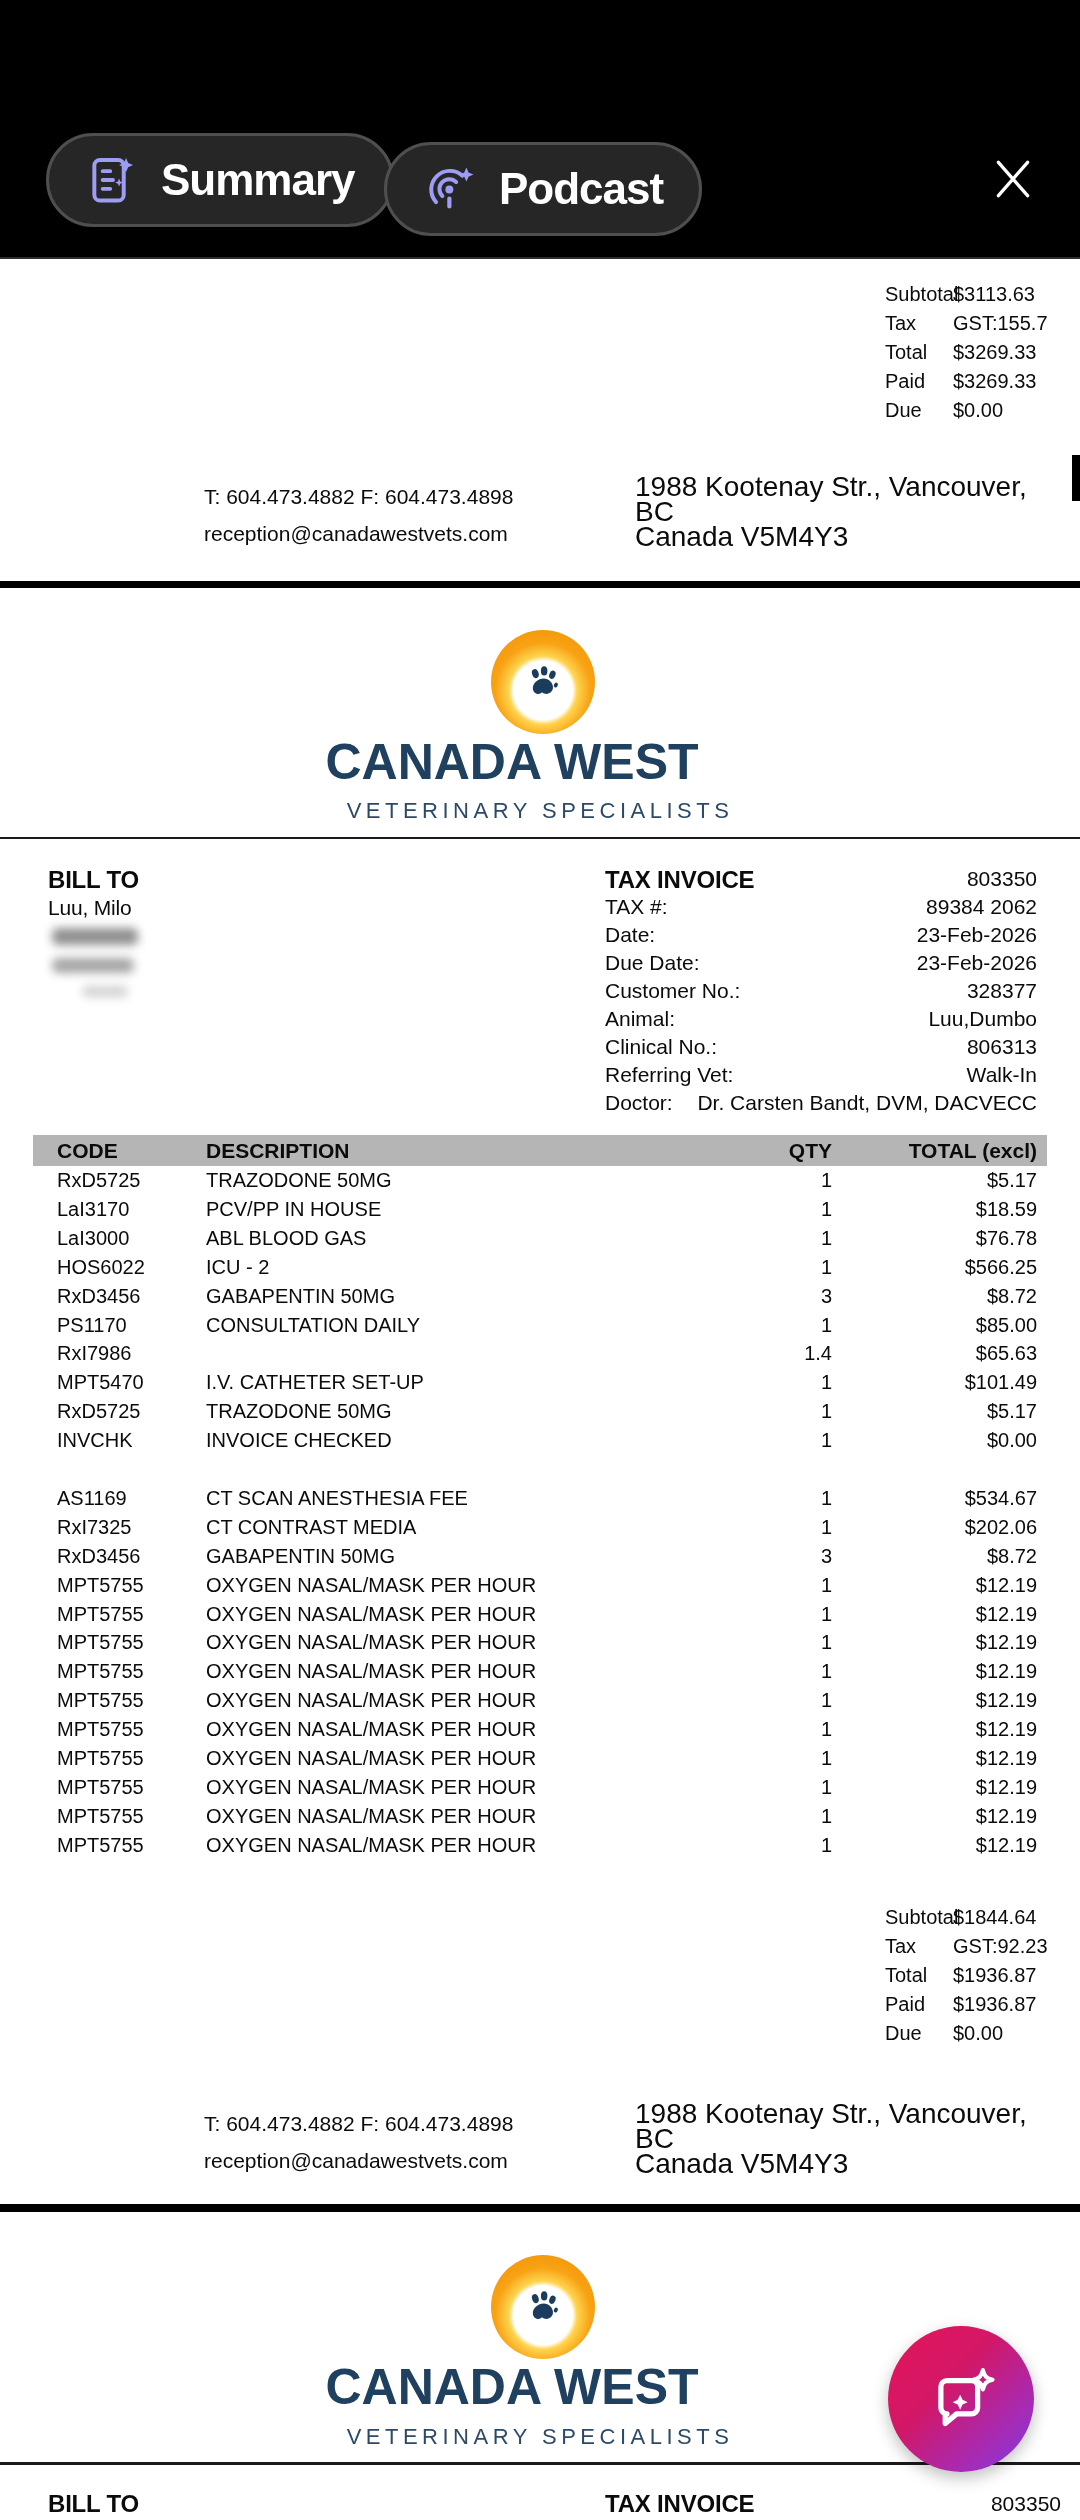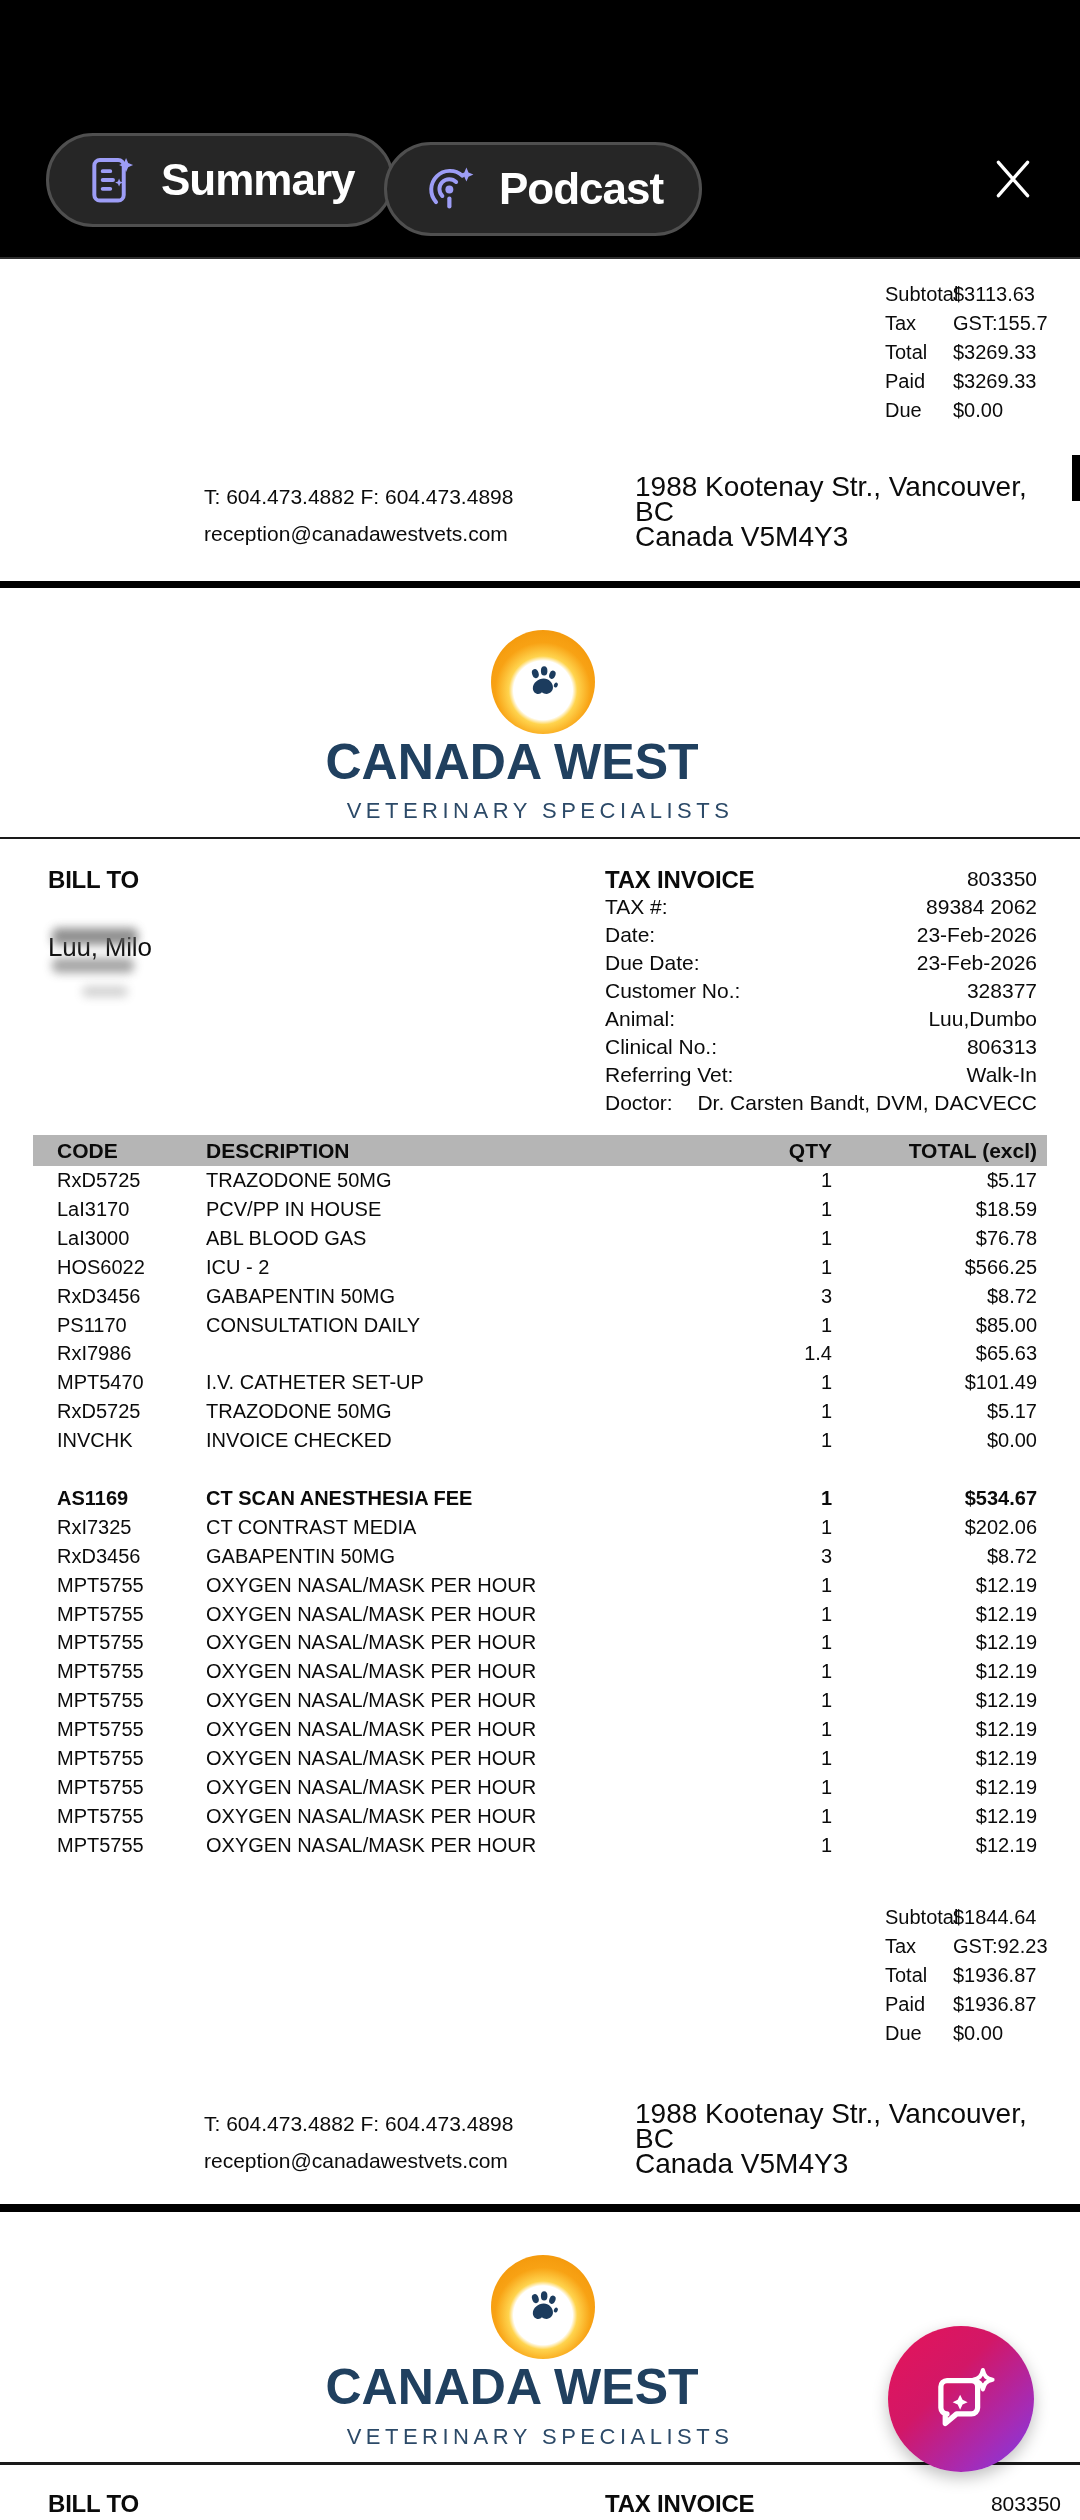--- a/index.html
+++ b/index.html
@@ -14,21 +14,21 @@
         box-sizing:border-box;cursor:pointer;}
   .pill.summary{left:46px;}
   .pill.podcast{left:384px;margin-top:9px;}
   .pill-label{font-size:44px;font-weight:bold;color:#fff;letter-spacing:-1px;white-space:nowrap;}
   .pill-icon svg{width:56px;height:56px;display:block;}
   .close-btn{position:absolute;left:988px;top:154px;width:50px;height:50px;cursor:pointer;}
   .close-btn svg{width:50px;height:50px;display:block;}
 
   
   .abs{position:absolute;}
-  .doc-text{font-size:26px;letter-spacing:-0.2px;margin-top:36px;}
+  .doc-text{font-size:21px;letter-spacing:-0.2px;}
 
   
   .totals{position:absolute;left:885px;width:162px;height:150px;}
   .t-row{position:absolute;left:0;width:162px;height:29px;line-height:29px;font-size:20px;}
   .t-label{position:absolute;left:0;}
   .t-value{position:absolute;left:68px;white-space:nowrap;}
   #totals-top{top:280px;}
   #totals-bottom{top:1903px;}
 
   
@@ -283,21 +283,21 @@
         <span class="cell c-desc">TRAZODONE 50MG</span>
         <span class="cell c-qty">1</span>
         <span class="cell c-total">$5.17</span>
       </div>
       <div class="item-row" style="top: 260.1px;">
         <span class="cell c-code">INVCHK</span>
         <span class="cell c-desc">INVOICE CHECKED</span>
         <span class="cell c-qty">1</span>
         <span class="cell c-total">$0.00</span>
       </div>
-      <div class="item-row" style="top: 317.9px; font-weight: bold;">
+      <div class="item-row" style="top: 317.9px;">
         <span class="cell c-code">AS1169</span>
         <span class="cell c-desc">CT SCAN ANESTHESIA FEE</span>
         <span class="cell c-qty">1</span>
         <span class="cell c-total">$534.67</span>
       </div>
       <div class="item-row" style="top: 346.8px;">
         <span class="cell c-code">RxI7325</span>
         <span class="cell c-desc">CT CONTRAST MEDIA</span>
         <span class="cell c-qty">1</span>
         <span class="cell c-total">$202.06</span>

